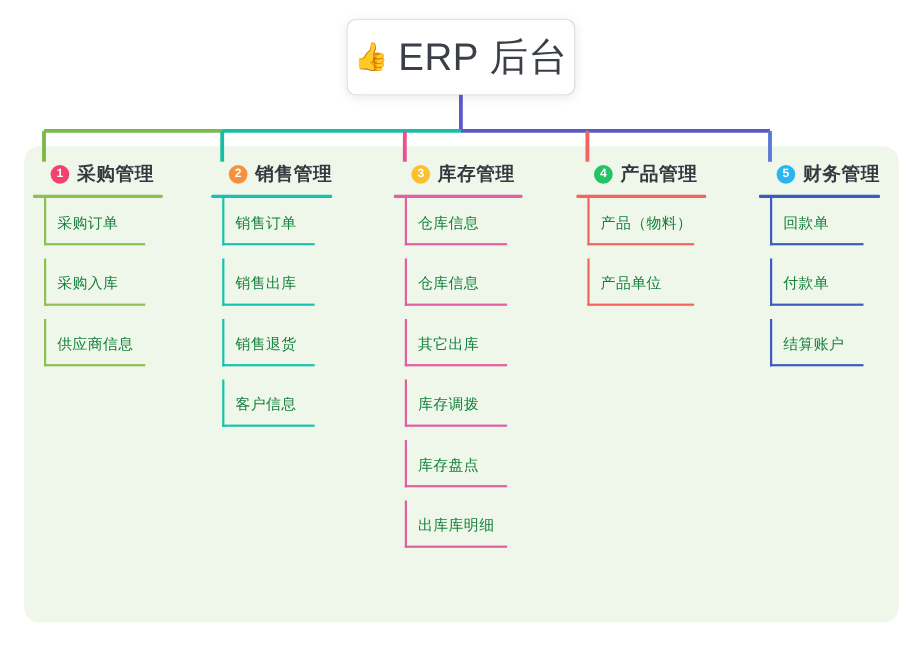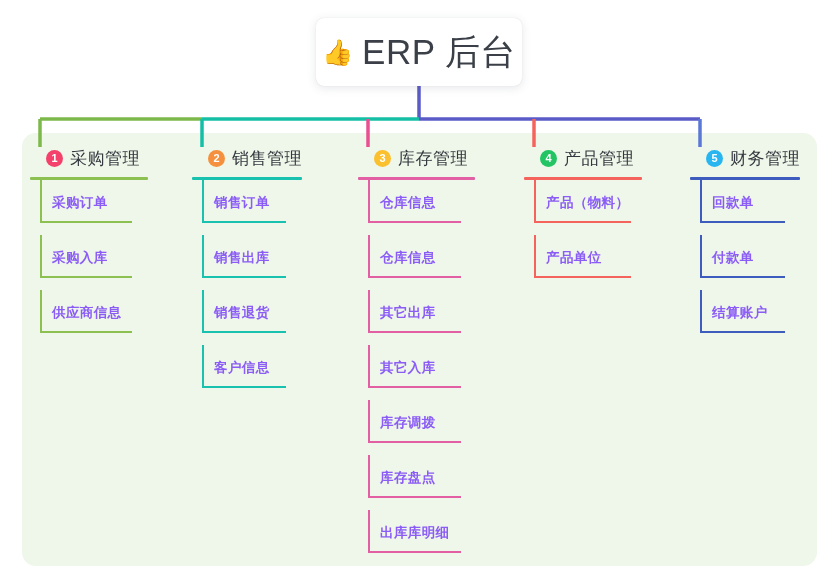--- a/index.html
+++ b/index.html
@@ -100,20 +100,21 @@
     font-size: 11px;
     line-height: 17px;
     text-align: center;
     font-weight: bold;
     flex: 0 0 auto;
   }
   .col-title {
     font-size: 17px;
     color: #33383f;
     letter-spacing: 0.5px;
+    font-weight: bold;
   }
   .col-rule {
     height: 3px;
     margin-top: 6px;
     border-radius: 1px;
   }
 
   .items {
     position: relative;
     margin-top: 0px;
@@ -121,24 +122,23 @@
   .item {
     position: relative;
     height: 55px;
     box-sizing: border-box;
   }
   .item-label {
     position: absolute;
     left: 22px;
     top: 14px;
     font-size: 13.5px;
-    color: #8b5cf6;
+    color: #15803d;
     white-space: nowrap;
     letter-spacing: 0.4px;
-    font-weight: bold;
   }
   .item-rule {
     position: absolute;
     left: 10px;
     bottom: 12px;
     height: 1.6px;
   }
   .item-stem {
     position: absolute;
     left: 10px;
@@ -244,25 +244,20 @@
             <div class="item-label">仓库信息</div>
             <div class="item-rule" style="background: rgb(226, 95, 164); width: 93px;"></div>
           </div>
           <div class="item">
             <div class="item-stem" style="background: rgb(226, 95, 164);"></div>
             <div class="item-label">其它出库</div>
             <div class="item-rule" style="background: rgb(226, 95, 164); width: 93px;"></div>
           </div>
           <div class="item">
             <div class="item-stem" style="background: rgb(226, 95, 164);"></div>
-            <div class="item-label">其它入库</div>
-            <div class="item-rule" style="background: rgb(226, 95, 164); width: 93px;"></div>
-          </div>
-          <div class="item">
-            <div class="item-stem" style="background: rgb(226, 95, 164);"></div>
             <div class="item-label">库存调拨</div>
             <div class="item-rule" style="background: rgb(226, 95, 164); width: 93px;"></div>
           </div>
           <div class="item">
             <div class="item-stem" style="background: rgb(226, 95, 164);"></div>
             <div class="item-label">库存盘点</div>
             <div class="item-rule" style="background: rgb(226, 95, 164); width: 93px;"></div>
           </div>
           <div class="item">
             <div class="item-stem" style="background: rgb(226, 95, 164);"></div>

